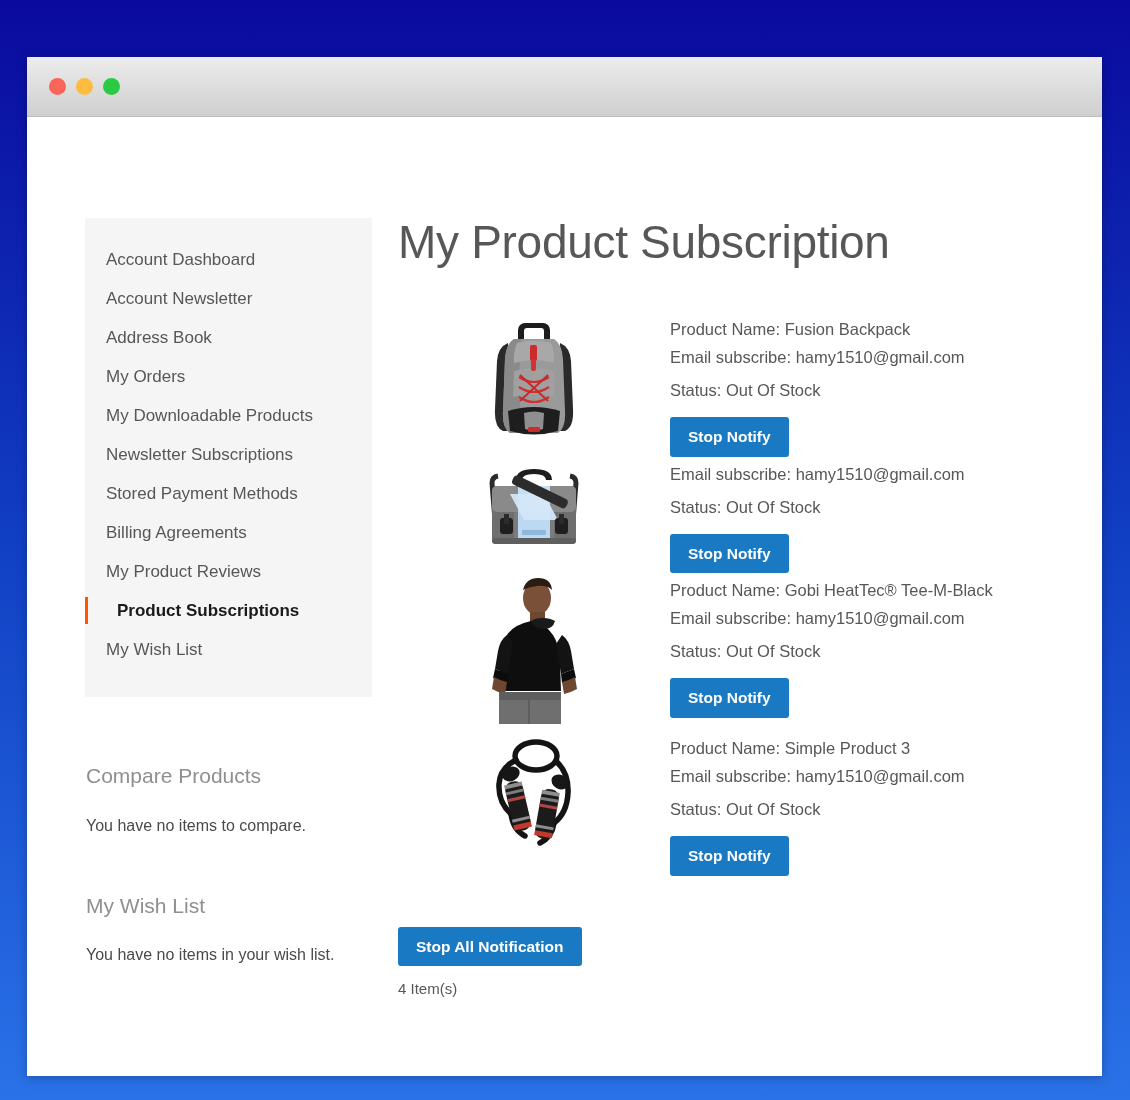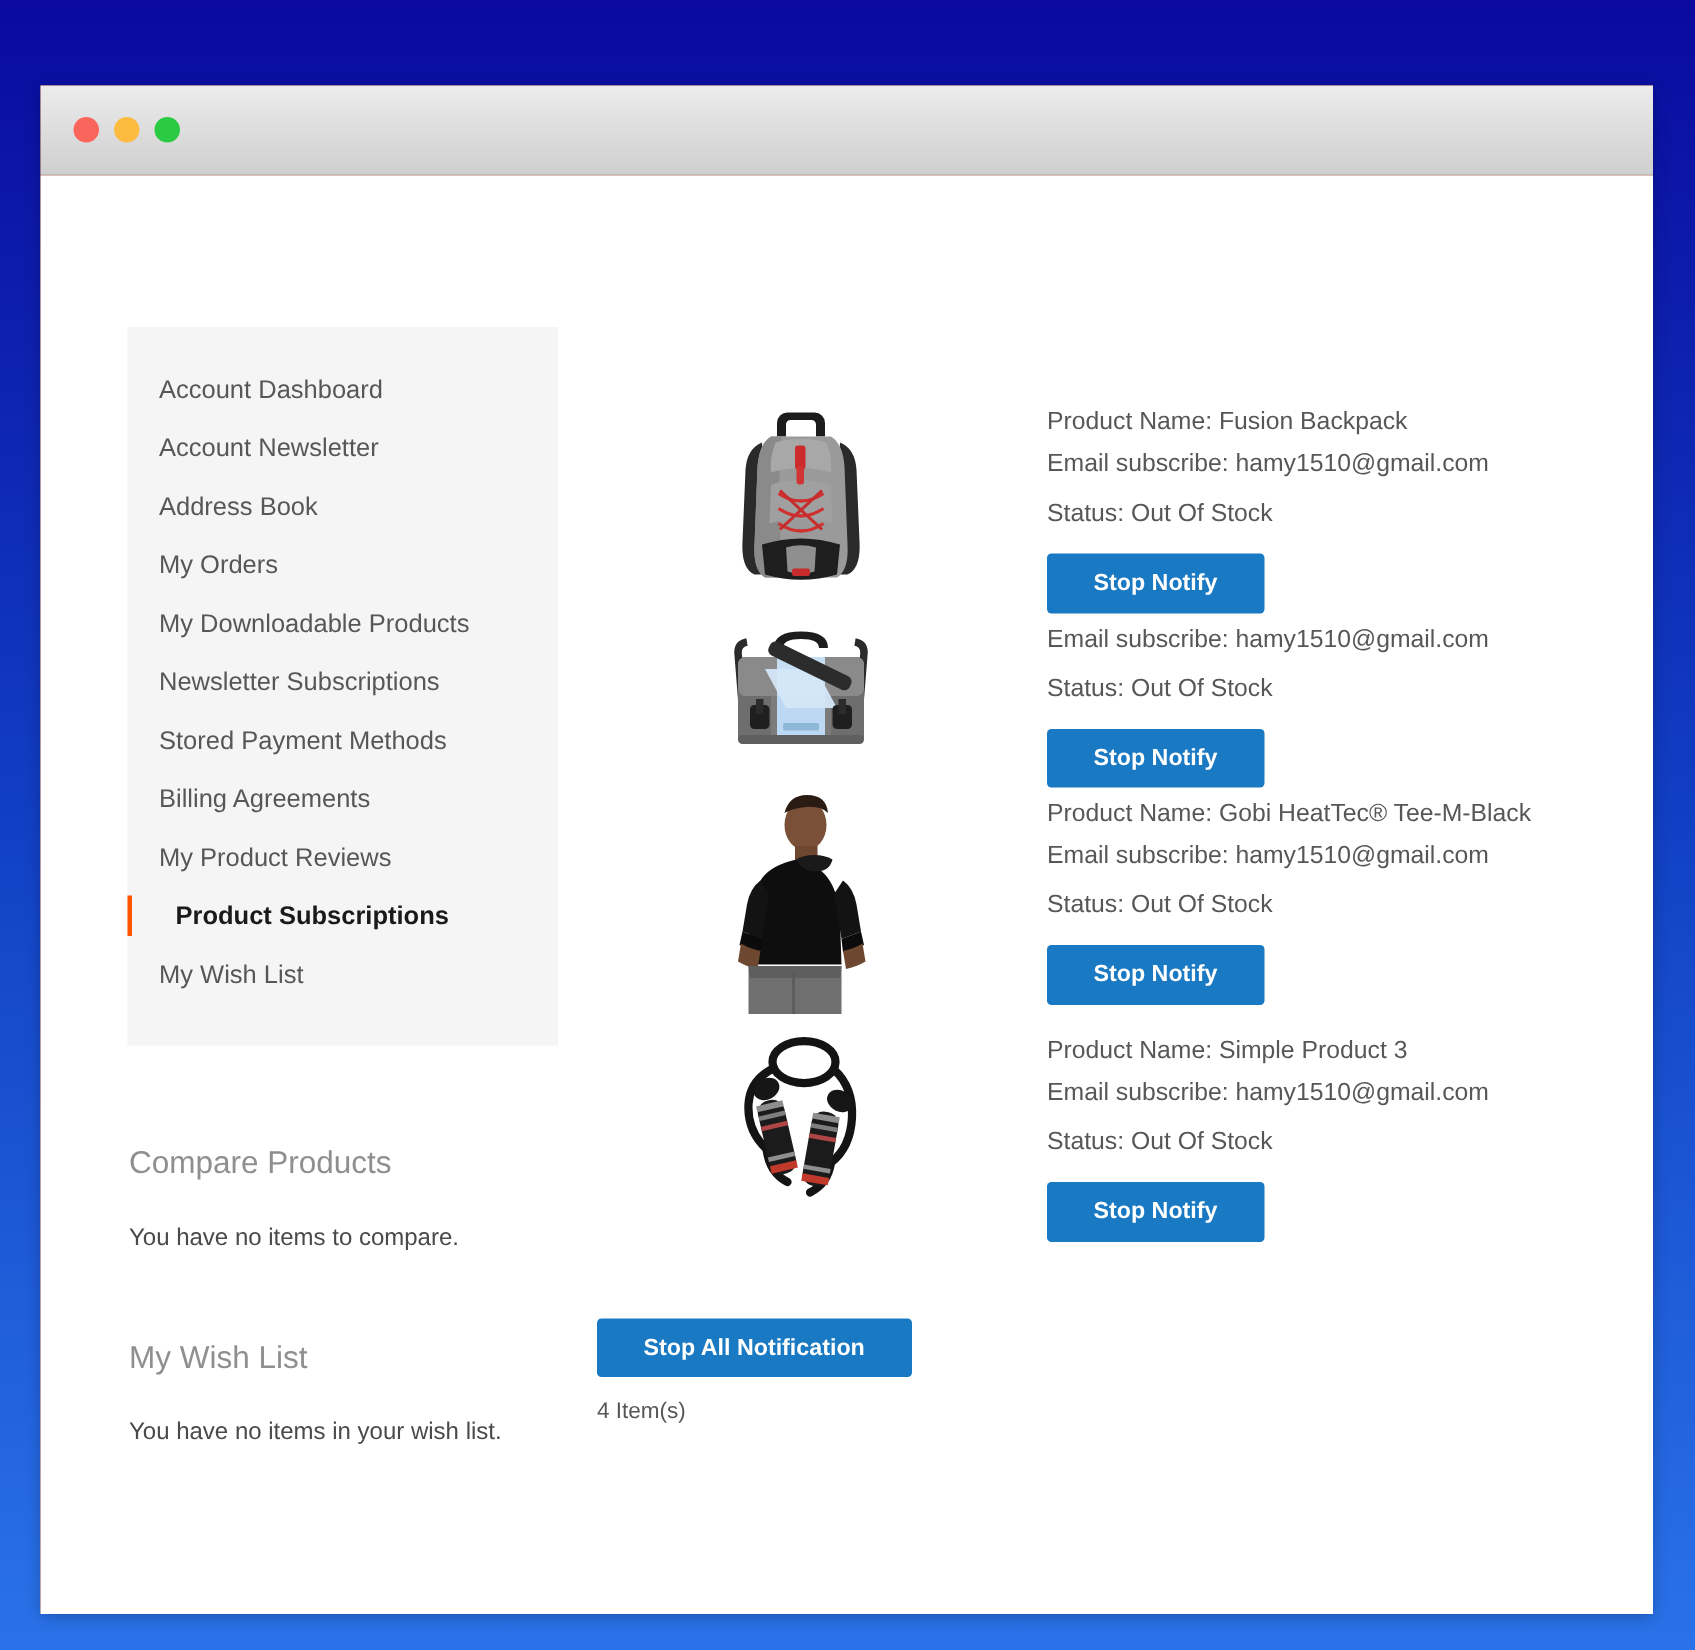--- a/index.html
+++ b/index.html
@@ -150,40 +150,40 @@
   .sub-row + .sub-row { margin-top: 1px; }
 
   .thumb-cell {
     width: 272px;
     flex: 0 0 272px;
     display: flex;
     justify-content: center;
     padding-top: 2px;
   }
 
-  .info-cell { flex: 1 1 auto; padding-top: 2px; margin-left: 28px; }
+  .info-cell { flex: 1 1 auto; padding-top: 2px; }
 
   .info-line {
     font-size: 16.5px;
     color: #575757;
     line-height: 28px;
     white-space: nowrap;
   }
 
   .info-line.status { margin-top: 5px; }
 
   .btn {
     display: inline-block;
     background: #1979c3;
     color: #ffffff;
     font-size: 15.5px;
     font-weight: 700;
     border: none;
     border-radius: 3px;
-    padding: 12px 31px;
+    padding: 12px 18px;
     margin-top: 13px;
     cursor: pointer;
     font-family: "Liberation Sans", sans-serif;
     line-height: 1;
   }
 
   .footer-actions { margin-top: 38px; }
 
   .item-count {
     font-size: 15px;
@@ -232,20 +232,21 @@
         <p class="side-block-text">You have no items to compare.</p>
       </section>
 
       <section class="side-block" id="wishlist-block">
         <h3 class="side-block-title">My Wish List</h3>
         <p class="side-block-text">You have no items in your wish list.</p>
       </section>
 
       <main class="main">
 
+        <h1 class="page-title">My Product Subscription</h1>
 
         <div class="subscription-list">
 
           <div class="sub-row">
             <div class="thumb-cell">
               <svg class="thumb" width="100" height="135" viewBox="0 0 100 135">
                 <path d="M41 8 h18 a7 7 0 0 1 7 7 v9 h-6 v-8 a3 3 0 0 0 -3 -3 h-14 a3 3 0 0 0 -3 3 v8 h-6 v-9 a7 7 0 0 1 7 -7 z" fill="#1c1c1c"></path>
                 <path d="M24 28 q-10 4 -11 18 l-2 48 q-1 18 8 22 h9 z" fill="#2a2a2a"></path>
                 <path d="M76 28 q10 4 11 18 l2 48 q1 18 -8 22 h-9 z" fill="#2a2a2a"></path>
                 <path d="M30 24 q-8 5 -9 20 l-2 52 q-1 17 7 22 h48 q8 -5 7 -22 l-2 -52 q-1 -15 -9 -20 z" fill="#9a9a9a"></path>

